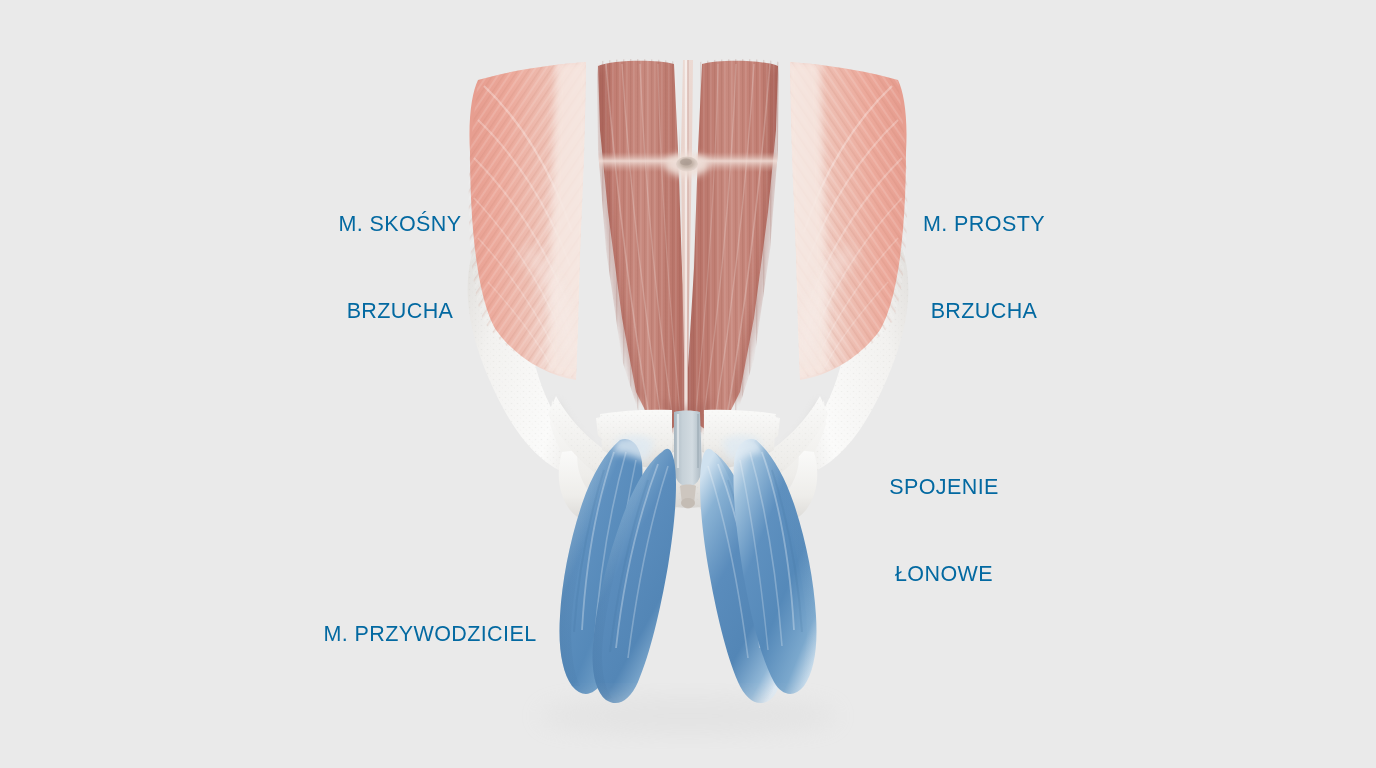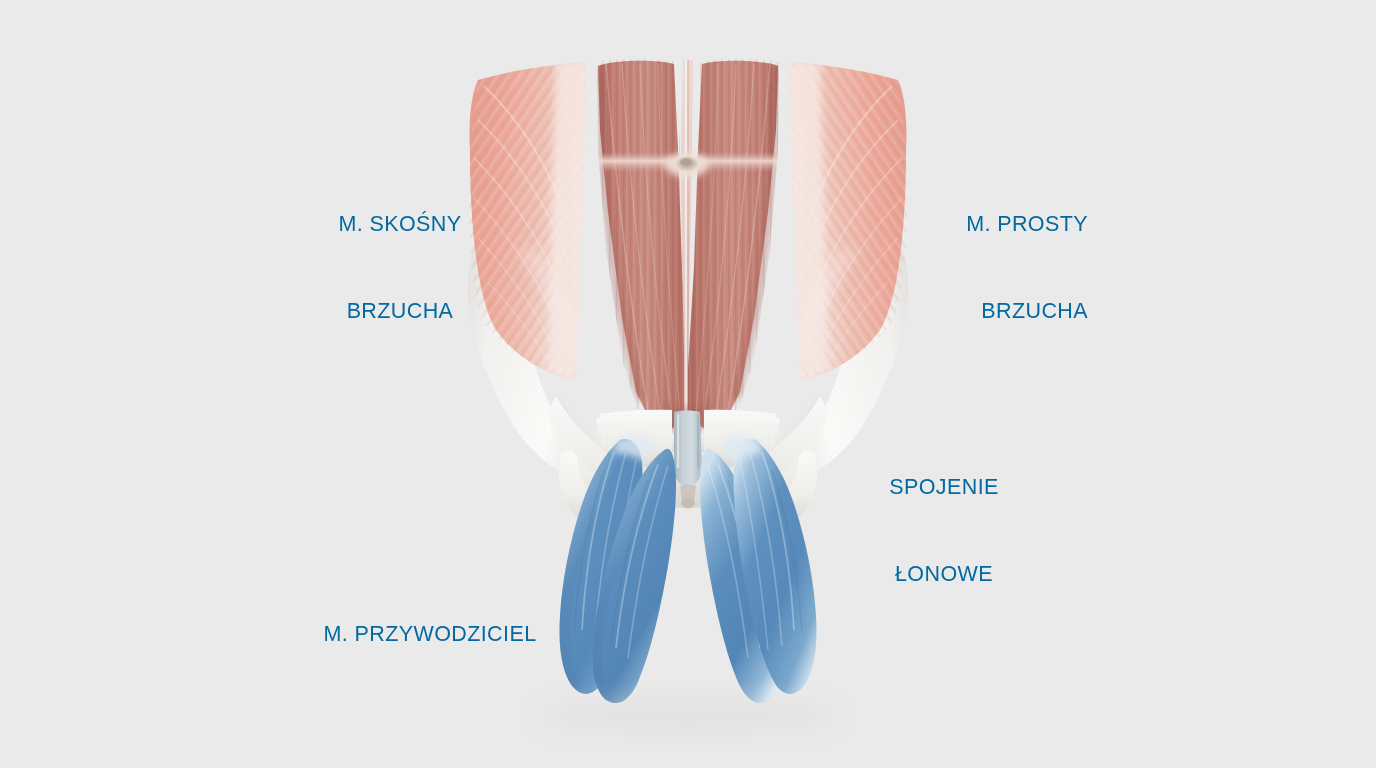--- a/index.html
+++ b/index.html
@@ -32,21 +32,21 @@
     font-family: "Liberation Sans", sans-serif;
     font-size: 21.5px;
     letter-spacing: 0.4px;
     line-height: 29px;
     white-space: pre;
     text-align: center;
     user-select: none;
   }
   .label .line { display: block; }
   #label-oblique  { left: 252px; top: 152px; width: 296px; }
-  #label-rectus   { left: 792px; top: 152px; width: 296px; text-align: right; }
+  #label-rectus   { left: 836px; top: 152px; width: 296px; }
   #label-symphysis{ left: 796px; top: 415px; width: 296px; }
   #label-adductor { left: 180px; top: 562px; width: 500px; text-align: center; }
 </style>
 </head>
 <body>
 
 <div id="stage">
 
   <svg id="anatomy-svg" viewBox="0 0 1376 768">
     <defs>

